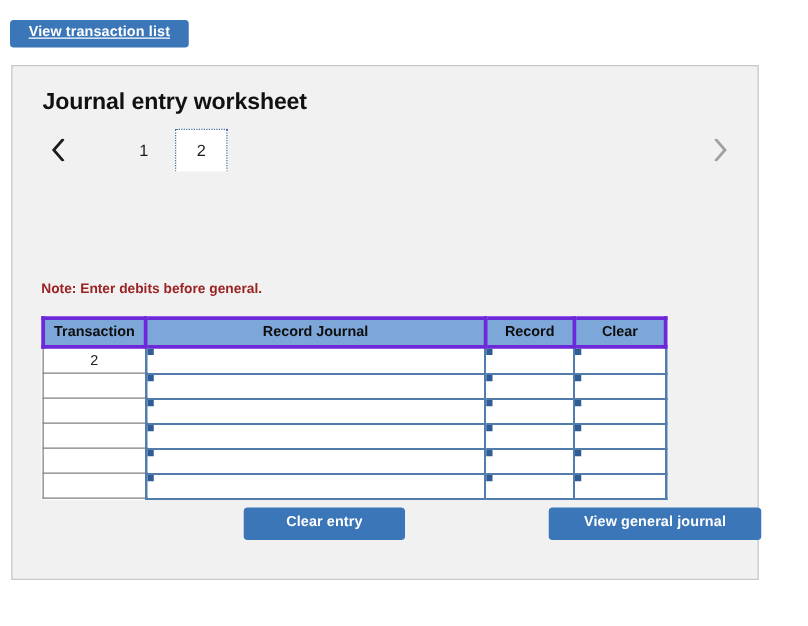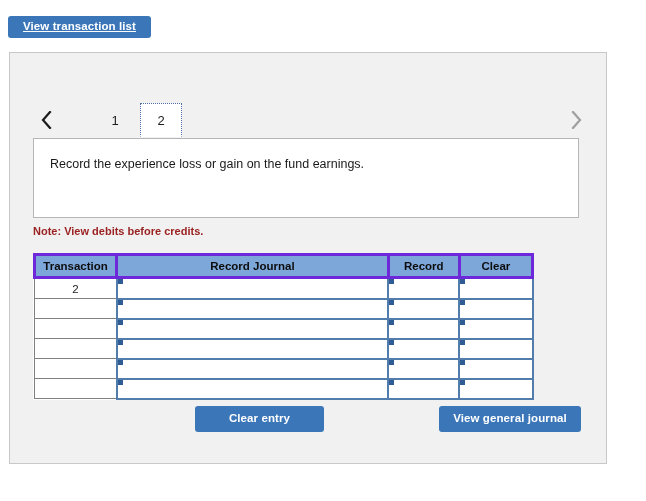--- a/index.html
+++ b/index.html
@@ -191,54 +191,52 @@
     left: 0px;
     top: 0px;
     width: 5px;
     height: 5px;
     background: #2f5c94;
   }
 
   
   #record-entry        { position: absolute; left: 23px;  top: 353px; width: 143px; height: 26px; }
   #clear-entry         { position: absolute; left: 185px; top: 353px; width: 129px; height: 26px; }
-  #view-general-journal{ position: absolute; left: 429px; top: 353px; width: 142px; height: 26px; }
+  #view-general-journal{ position: absolute; left: 429px; top: 353px; width: 170px; height: 26px; }
 </style>
 </head>
 <body>
 
 <button class="btn" id="view-transaction-list">View transaction list</button>
 
 <div id="worksheet-panel">
 
+  <div id="page-title">Journal entry worksheet</div>
 
   <div id="pager">
 
     <div class="chev" id="pager-prev">
       <svg width="11" height="18" viewBox="0 0 11 18" aria-hidden="true">
         <polyline points="9,1 2,9 9,17" fill="none" stroke="#1b1b1b" stroke-width="2.2" stroke-linecap="square" stroke-linejoin="miter"></polyline>
       </svg>
     </div>
 
     <div class="pg-tab" id="pg-tab-1">1</div>
 
     <div class="pg-tab" id="pg-tab-2">2</div>
 
     <div class="chev" id="pager-next">
       <svg width="11" height="18" viewBox="0 0 11 18" aria-hidden="true">
         <polyline points="2,1 9,9 2,17" fill="none" stroke="#a0a0a0" stroke-width="2.2" stroke-linecap="square" stroke-linejoin="miter"></polyline>
       </svg>
     </div>
   </div>
 
-  <div id="description-box">
-    <div id="description-text">Record the experience loss or gain on the fund earnings.</div>
-  </div>
-
-  <div id="note-text">Note: View debits before credits.</div>
+
+  <div id="note-text">Note: Enter debits before general.</div>
 
   <table id="journal-table">
     <colgroup>
       <col class="col-transaction">
       <col class="col-journal">
       <col class="col-debit">
       <col class="col-credit">
     </colgroup>
     <thead>
       <tr>

